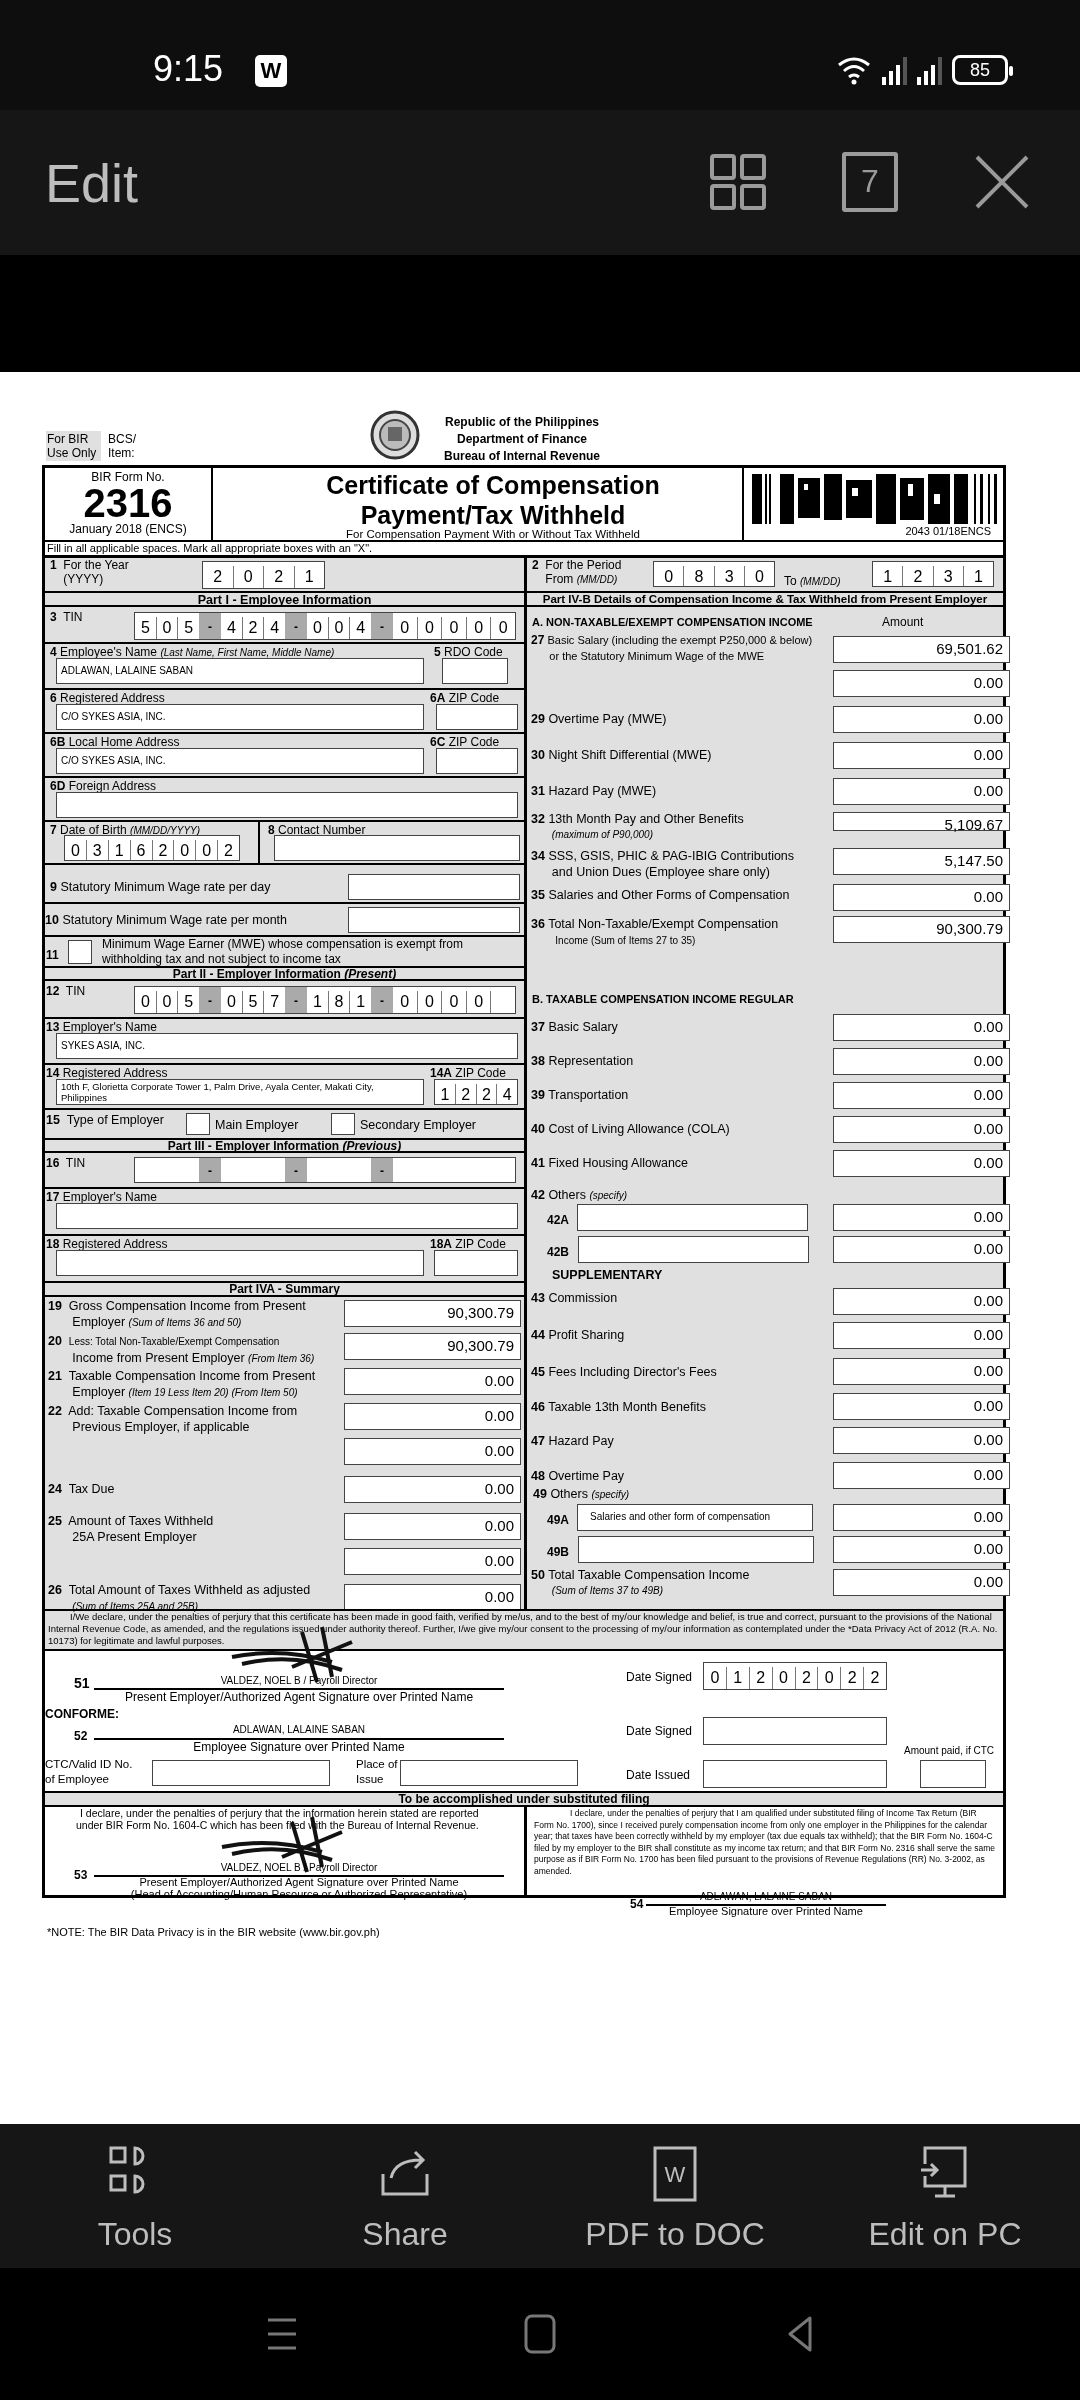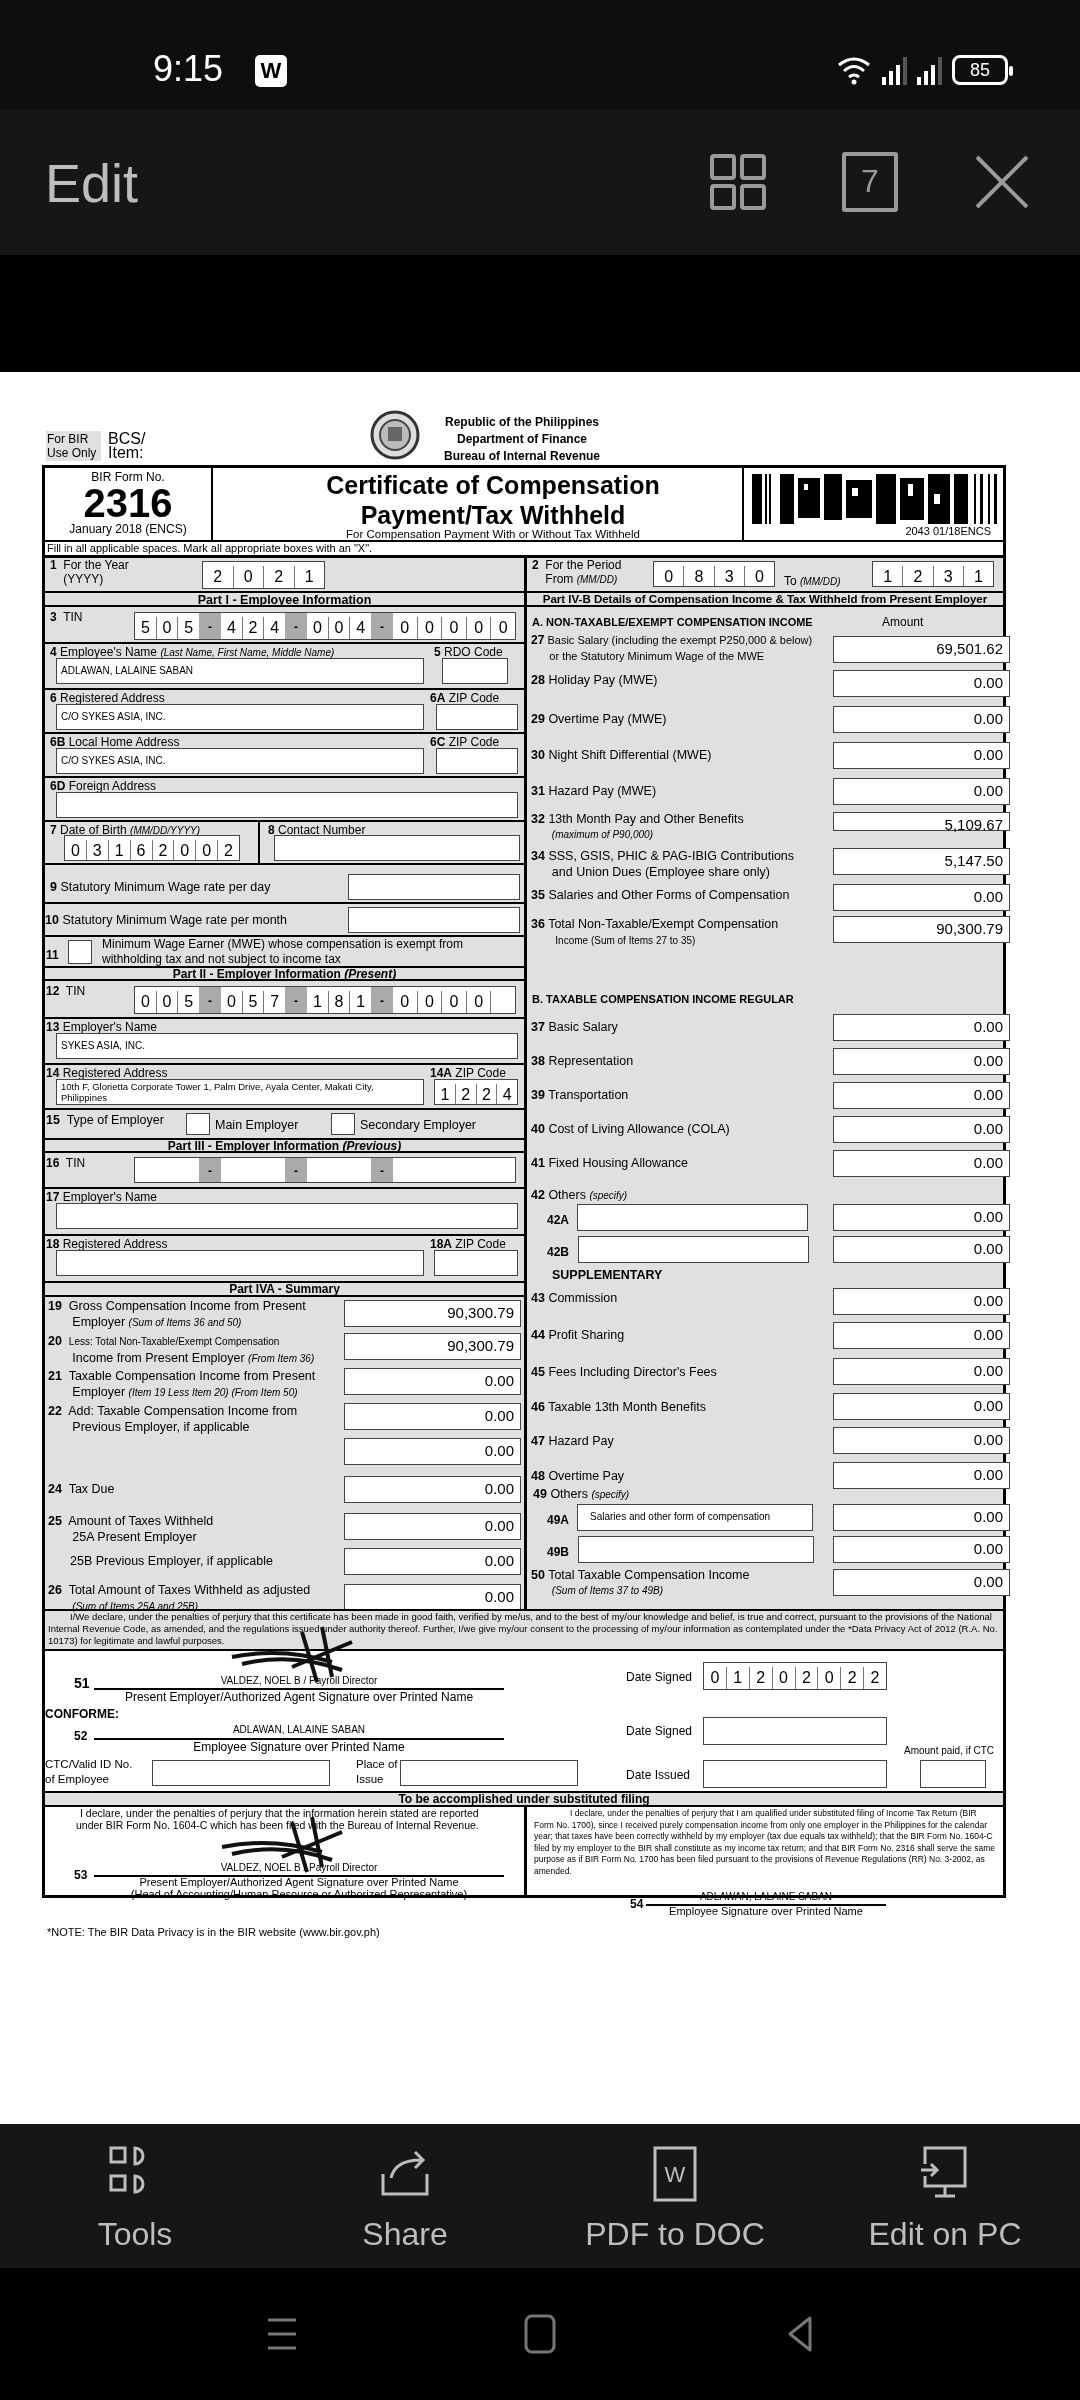--- a/index.html
+++ b/index.html
@@ -83,21 +83,21 @@
       <path d="M5 5 L55 55 M55 5 L5 55" stroke="#9a9a9a" stroke-width="4"></path>
     </svg>
 </div>
 <div class="blackgap"></div>
 
 <div class="page">
 <div class="form">
 
   <div class="abs gray" style="left:4px;top:59px;width:55px;height:30px;font-size:12px;line-height:14px;padding:1px"><span style="white-space:pre">For BIR
 Use Only</span></div>
-  <div class="abs" style="left:66px;top:60px;font-size:16px;line-height:14px;white-space:pre">BCS/
+  <div class="abs" style="left:66px;top:60px;font-size:12px;line-height:14px;white-space:pre">BCS/
 Item:</div>
   <svg class="abs" style="left:326px;top:38px" width="54" height="50" viewBox="0 0 54 50">
         <circle cx="27" cy="25" r="23" fill="#ddd" stroke="#333" stroke-width="3"></circle>
         <circle cx="27" cy="25" r="15" fill="#bbb" stroke="#444" stroke-width="2"></circle>
         <rect x="20" y="17" width="14" height="14" fill="#666"></rect>
       </svg>
   <div class="abs" style="left:380px;top:42px;width:200px;text-align:center;font-weight:bold;font-size:12px;line-height:17px">
     <div>Republic of the Philippines</div>
     <div>Department of Finance</div>
     <div>Bureau of Internal Revenue</div>
@@ -337,21 +337,20 @@
     </div>
     <div style="position:relative;height:35px">
       <div style="font-size:12.5px;line-height:26px"><b>24</b>&nbsp; <span>Tax Due</span></div>
       <div class="abs box val" style="left:296px;top:0px;width:177px;height:27px">0.00</div>
     </div>
     <div style="position:relative;height:37px">
       <div style="font-size:12.5px;line-height:16px;padding-top:2px"><b>25</b>&nbsp; <span>Amount of Taxes Withheld</span><br>&nbsp;&nbsp;&nbsp;&nbsp;&nbsp;&nbsp;&nbsp;<span>25A Present Employer</span></div>
       <div class="abs box val" style="left:296px;top:2px;width:177px;height:27px">0.00</div>
     </div>
     <div style="position:relative;height:34px">
-      <div style="font-size:12.5px;line-height:26px;padding-left:22px">25B Previous Employer, if applicable</div>
       <div class="abs box val" style="left:296px;top:0px;width:177px;height:27px">0.00</div>
     </div>
     <div style="position:relative;height:34px">
       <div style="font-size:12.5px;line-height:16px"><b>26</b>&nbsp; <span>Total Amount of Taxes Withheld as adjusted</span><br>&nbsp;&nbsp;&nbsp;&nbsp;&nbsp;&nbsp;&nbsp;<i class="sm">(Sum of Items 25A and 25B)</i></div>
       <div class="abs box val" style="left:296px;top:2px;width:177px;height:27px">0.00</div>
     </div>
   </div>
 
   <div class="abs lbl" style="left:490px;top:186px"><b>2</b>&nbsp; <span>For the Period</span><br>&nbsp;&nbsp;&nbsp;&nbsp;<span>From</span> <i class="sm">(MM/DD)</i></div>
   <div class="abs box digits" style="left:611px;top:189px;width:122px;height:26px">
@@ -371,21 +370,20 @@
 
   <div class="abs b" style="left:490px;top:244px;font-size:11px">A. NON-TAXABLE/EXEMPT COMPENSATION INCOME</div>
   <div class="abs" style="left:840px;top:243px;font-size:12px">Amount</div>
 
   <div class="abs" style="left:489px;top:260px;width:470px">
     <div style="position:relative;height:34px">
           <div style="font-size:11px;line-height:16px"><b style="font-size:12px">27</b> <span>Basic Salary (including the exempt P250,000  &amp; below)</span><br>&nbsp;&nbsp;&nbsp;&nbsp;&nbsp;&nbsp;<span>or the Statutory Minimum Wage of the MWE</span></div>
           <div class="abs box val" style="left:302px;top:4px;width:177px;height:27px">69,501.62</div>
         </div>
     <div style="position:relative;height:36px">
-          <div style="font-size:12.5px;line-height:28px"><b>28</b> <span>Holiday Pay (MWE)</span></div>
           <div class="abs box val" style="left:302px;top:4px;width:177px;height:27px">0.00</div>
         </div>
     <div style="position:relative;height:36px">
           <div style="font-size:12.5px;line-height:34px"><b>29</b> <span>Overtime Pay (MWE)</span></div>
           <div class="abs box val" style="left:302px;top:4px;width:177px;height:27px">0.00</div>
         </div>
     <div style="position:relative;height:36px">
           <div style="font-size:12.5px;line-height:34px"><b>30</b> <span>Night Shift Differential (MWE)</span></div>
           <div class="abs box val" style="left:302px;top:4px;width:177px;height:27px">0.00</div>
         </div>

